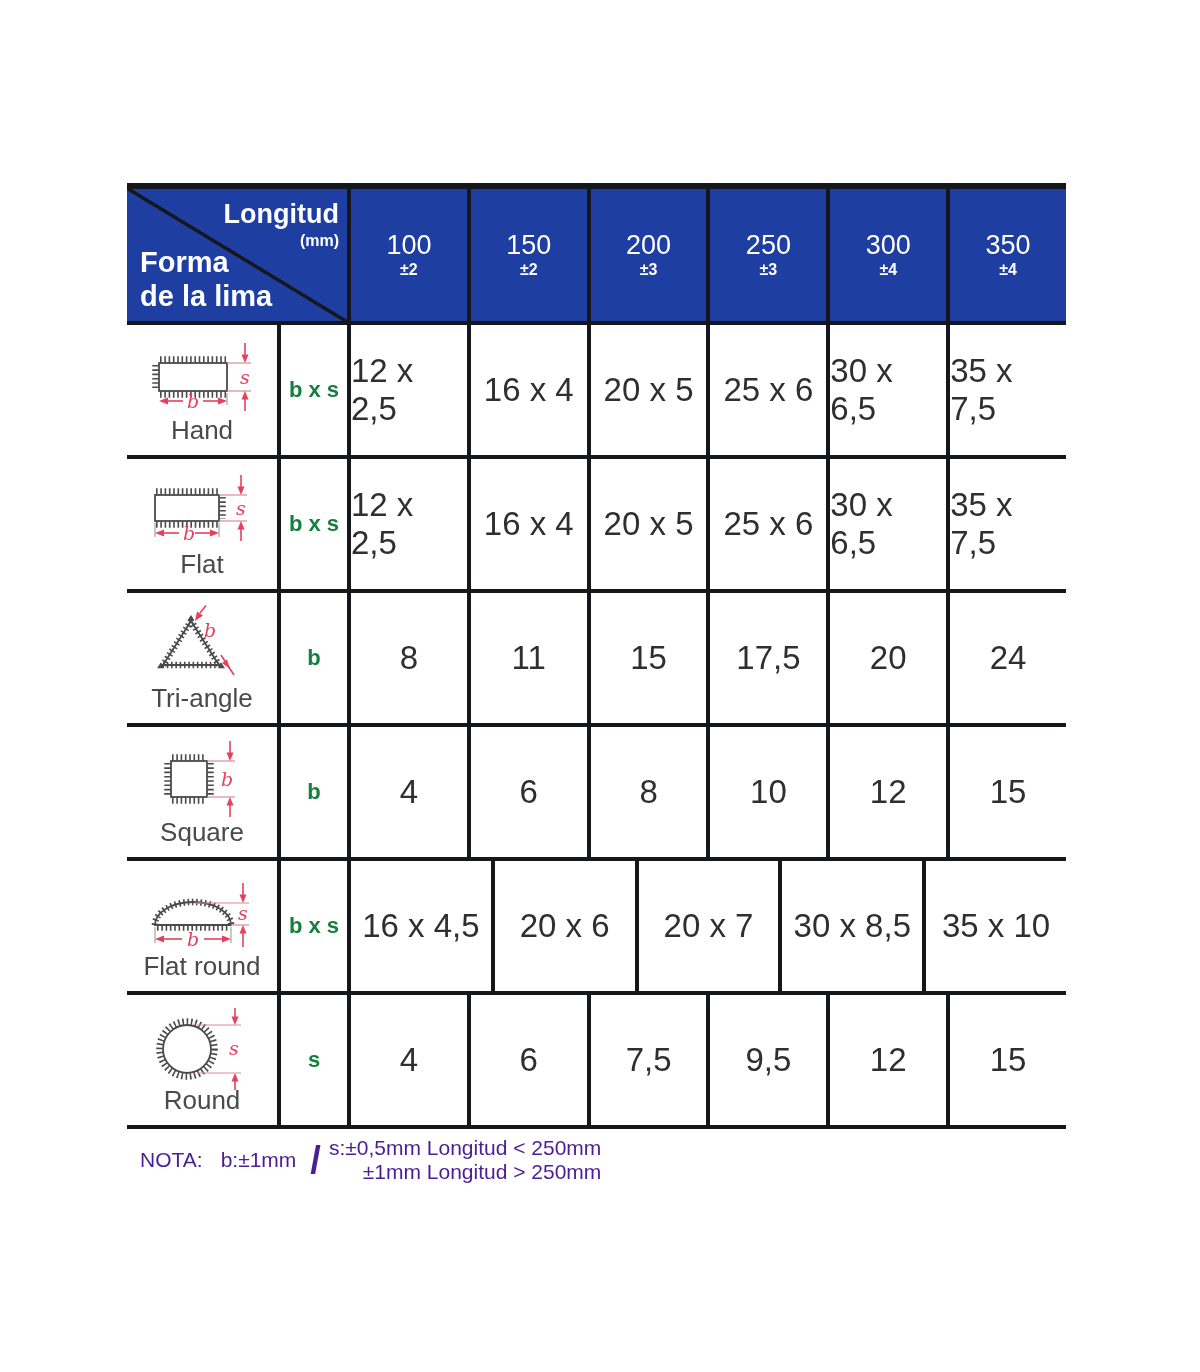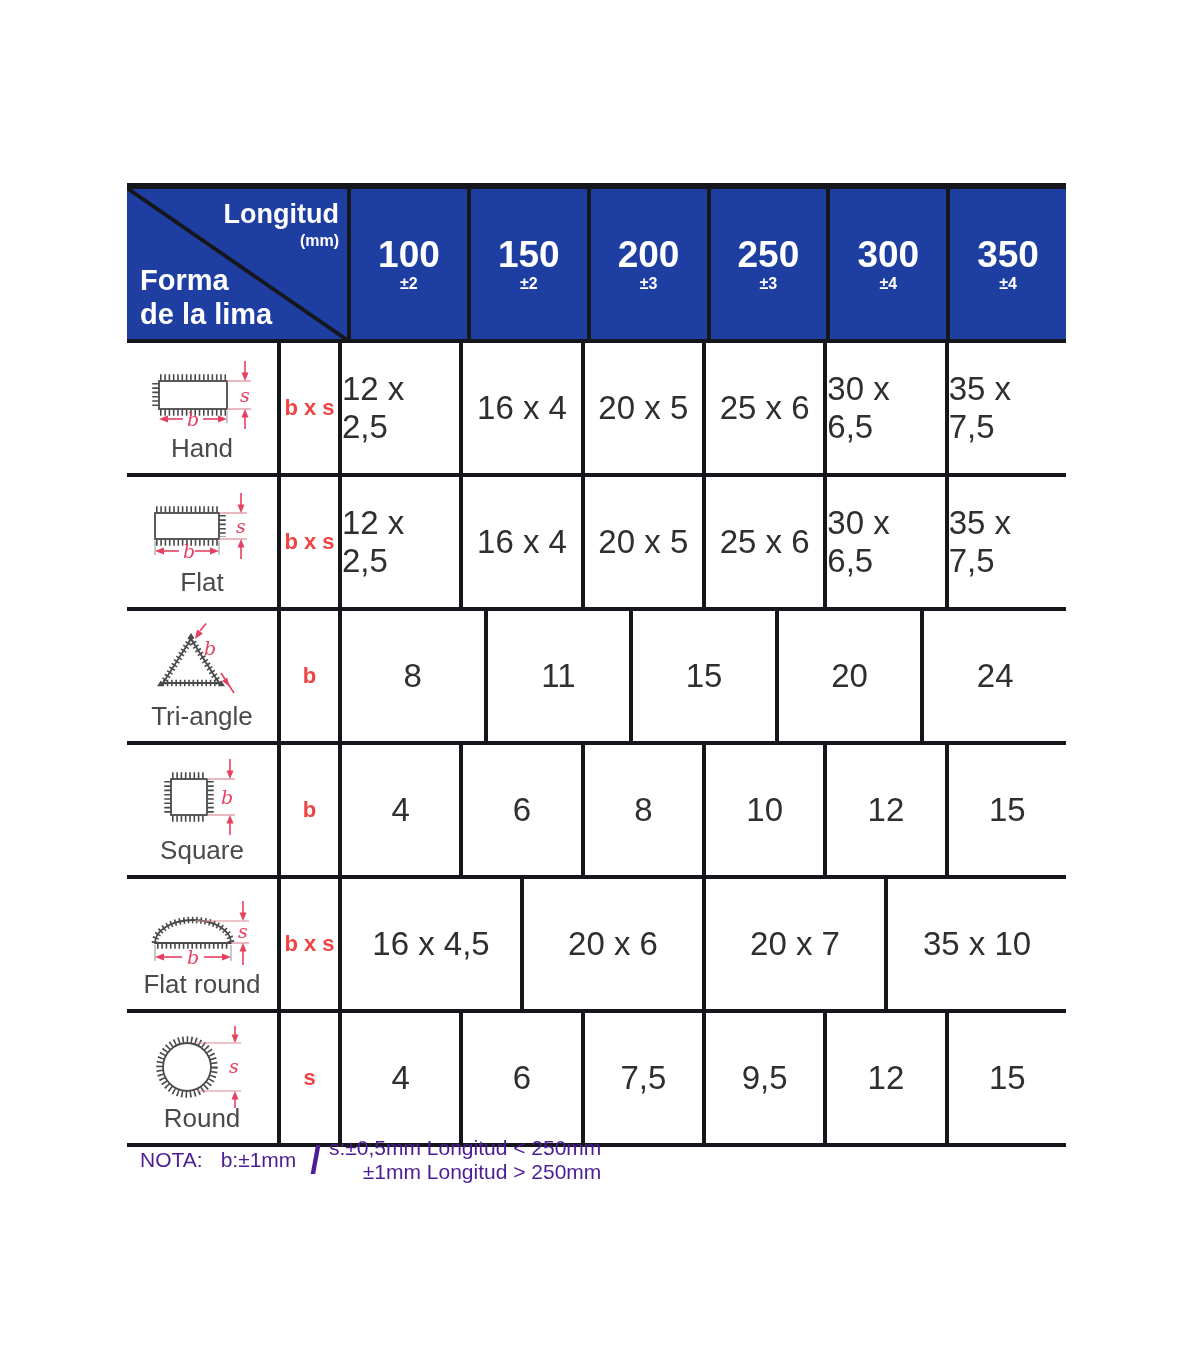--- a/index.html
+++ b/index.html
@@ -8,39 +8,39 @@
     --accent-red:#e5405e;
     --text:#2f2f2f;
   }
   html,body{margin:0;padding:0;background:#fff;}
   body{width:1200px;height:1372px;position:relative;font-family:"Liberation Sans",sans-serif;color:var(--text);}
   .page{position:absolute;inset:0;background:#fff;}
 
   .spec-table{position:absolute;left:127px;top:183px;width:939px;}
 
   
-  .header-row{display:flex;background:var(--header-bg);height:160px;box-sizing:border-box;
-              border-top:6px solid var(--grid);border-bottom:4px solid var(--grid);justify-content:center;}
+  .header-row{display:flex;background:var(--header-bg);height:142px;box-sizing:border-box;
+              border-top:6px solid var(--grid);border-bottom:4px solid var(--grid);}
   .corner-cell{width:220px;position:relative;color:#fff;flex:none;}
   .corner-cell svg{position:absolute;inset:0;width:100%;height:100%;}
   .corner-top{position:absolute;right:8px;top:10px;text-align:right;font-weight:bold;}
   .corner-top .big{font-size:27px;display:block;}
   .corner-top .small{font-size:16px;display:block;margin-top:2px;}
   .corner-bottom{position:absolute;left:13px;bottom:8px;font-weight:bold;font-size:29px;line-height:1.15;}
   .head-cell{flex:1;border-left:4px solid var(--grid);display:flex;flex-direction:column;
              align-items:center;justify-content:center;color:#fff;box-sizing:border-box;}
-  .head-cell .num{font-size:37px;font-weight:bold;line-height:1;}
+  .head-cell .num{font-size:27px;font-weight:normal;line-height:1;}
   .head-cell .tol{font-size:16px;font-weight:bold;margin-top:3px;line-height:1;}
 
   
   .row{display:flex;height:134px;box-sizing:border-box;border-bottom:4px solid var(--grid);background:#fff;}
   .icon-cell{width:150px;flex:none;display:flex;flex-direction:column;align-items:center;justify-content:center;}
   .shape-label{font-size:26px;color:#4a4a4a;margin-top:-4px;line-height:1;}
-  .dim-cell{width:61px;flex:none;border-left:4px solid var(--grid);box-sizing:border-box;
-            display:flex;align-items:center;justify-content:center;font-weight:bold;font-size:22px;color:#ef4444;}
+  .dim-cell{width:70px;flex:none;border-left:4px solid var(--grid);box-sizing:border-box;
+            display:flex;align-items:center;justify-content:center;font-weight:bold;font-size:22px;color:#15803d;}
   .val-cell{flex:1;border-left:4px solid var(--grid);box-sizing:border-box;
             display:flex;align-items:center;justify-content:center;font-size:33px;color:var(--text);}
 
   
   .icon-svg{display:block;}
   .outline{stroke:#4a4a4a;stroke-width:1.8;fill:none;}
   .teeth{stroke:#4a4a4a;stroke-width:6.5;stroke-dasharray:1.6 2.7;fill:none;}
   .rline{stroke:var(--accent-red);stroke-width:1.6;fill:none;}
   .ext{stroke:#d98b96;stroke-width:1.2;fill:none;}
   .gext{stroke:#9a9a9a;stroke-width:1.1;fill:none;}
@@ -177,20 +177,21 @@
           <line class="rline" x1="84" y1="50" x2="97" y2="70"></line>
           <polygon class="rarrow" points="93,64 90,54.5 85,57.9"></polygon>
           <text class="rletter" x="67" y="32">b</text>
         </svg>
         <div class="shape-label">Tri-angle</div>
       </div>
       <div class="dim-cell">b</div>
       <div class="val-cell">8</div>
       <div class="val-cell">11</div>
       <div class="val-cell">15</div>
+      <div class="val-cell">17,5</div>
       <div class="val-cell">20</div>
       <div class="val-cell">24</div>
     </div>
 
     <div class="row">
       <div class="icon-cell">
         <svg class="icon-svg" width="130" height="84" viewBox="0 0 130 84">
           <line class="teeth" x1="35" y1="18.5" x2="69" y2="18.5"></line>
           <line class="teeth" x1="35" y1="61.5" x2="69" y2="61.5"></line>
           <line class="teeth" x1="30.5" y1="24" x2="30.5" y2="56"></line>
@@ -235,20 +236,21 @@
           <line class="rline" x1="67" y1="66" x2="85" y2="66"></line>
           <polygon class="rarrow" points="94,66 85,62.5 85,69.5"></polygon>
           <text class="rletter" x="50" y="73">b</text>
         </svg>
         <div class="shape-label">Flat round</div>
       </div>
       <div class="dim-cell">b x s</div>
       <div class="val-cell">16 x 4,5</div>
       <div class="val-cell">20 x 6</div>
       <div class="val-cell">20 x 7</div>
+      <div class="val-cell">30 x 8,5</div>
       <div class="val-cell">35 x 10</div>
     </div>
 
     <div class="row">
       <div class="icon-cell">
         <svg class="icon-svg" width="130" height="84" viewBox="0 0 130 84">
           <circle class="teeth" cx="50" cy="42" r="27.5"></circle>
           <circle class="outline" cx="50" cy="42" r="24"></circle>
           <line class="ext" x1="60" y1="18" x2="104" y2="18"></line>
           <line class="ext" x1="60" y1="66" x2="104" y2="66"></line>

